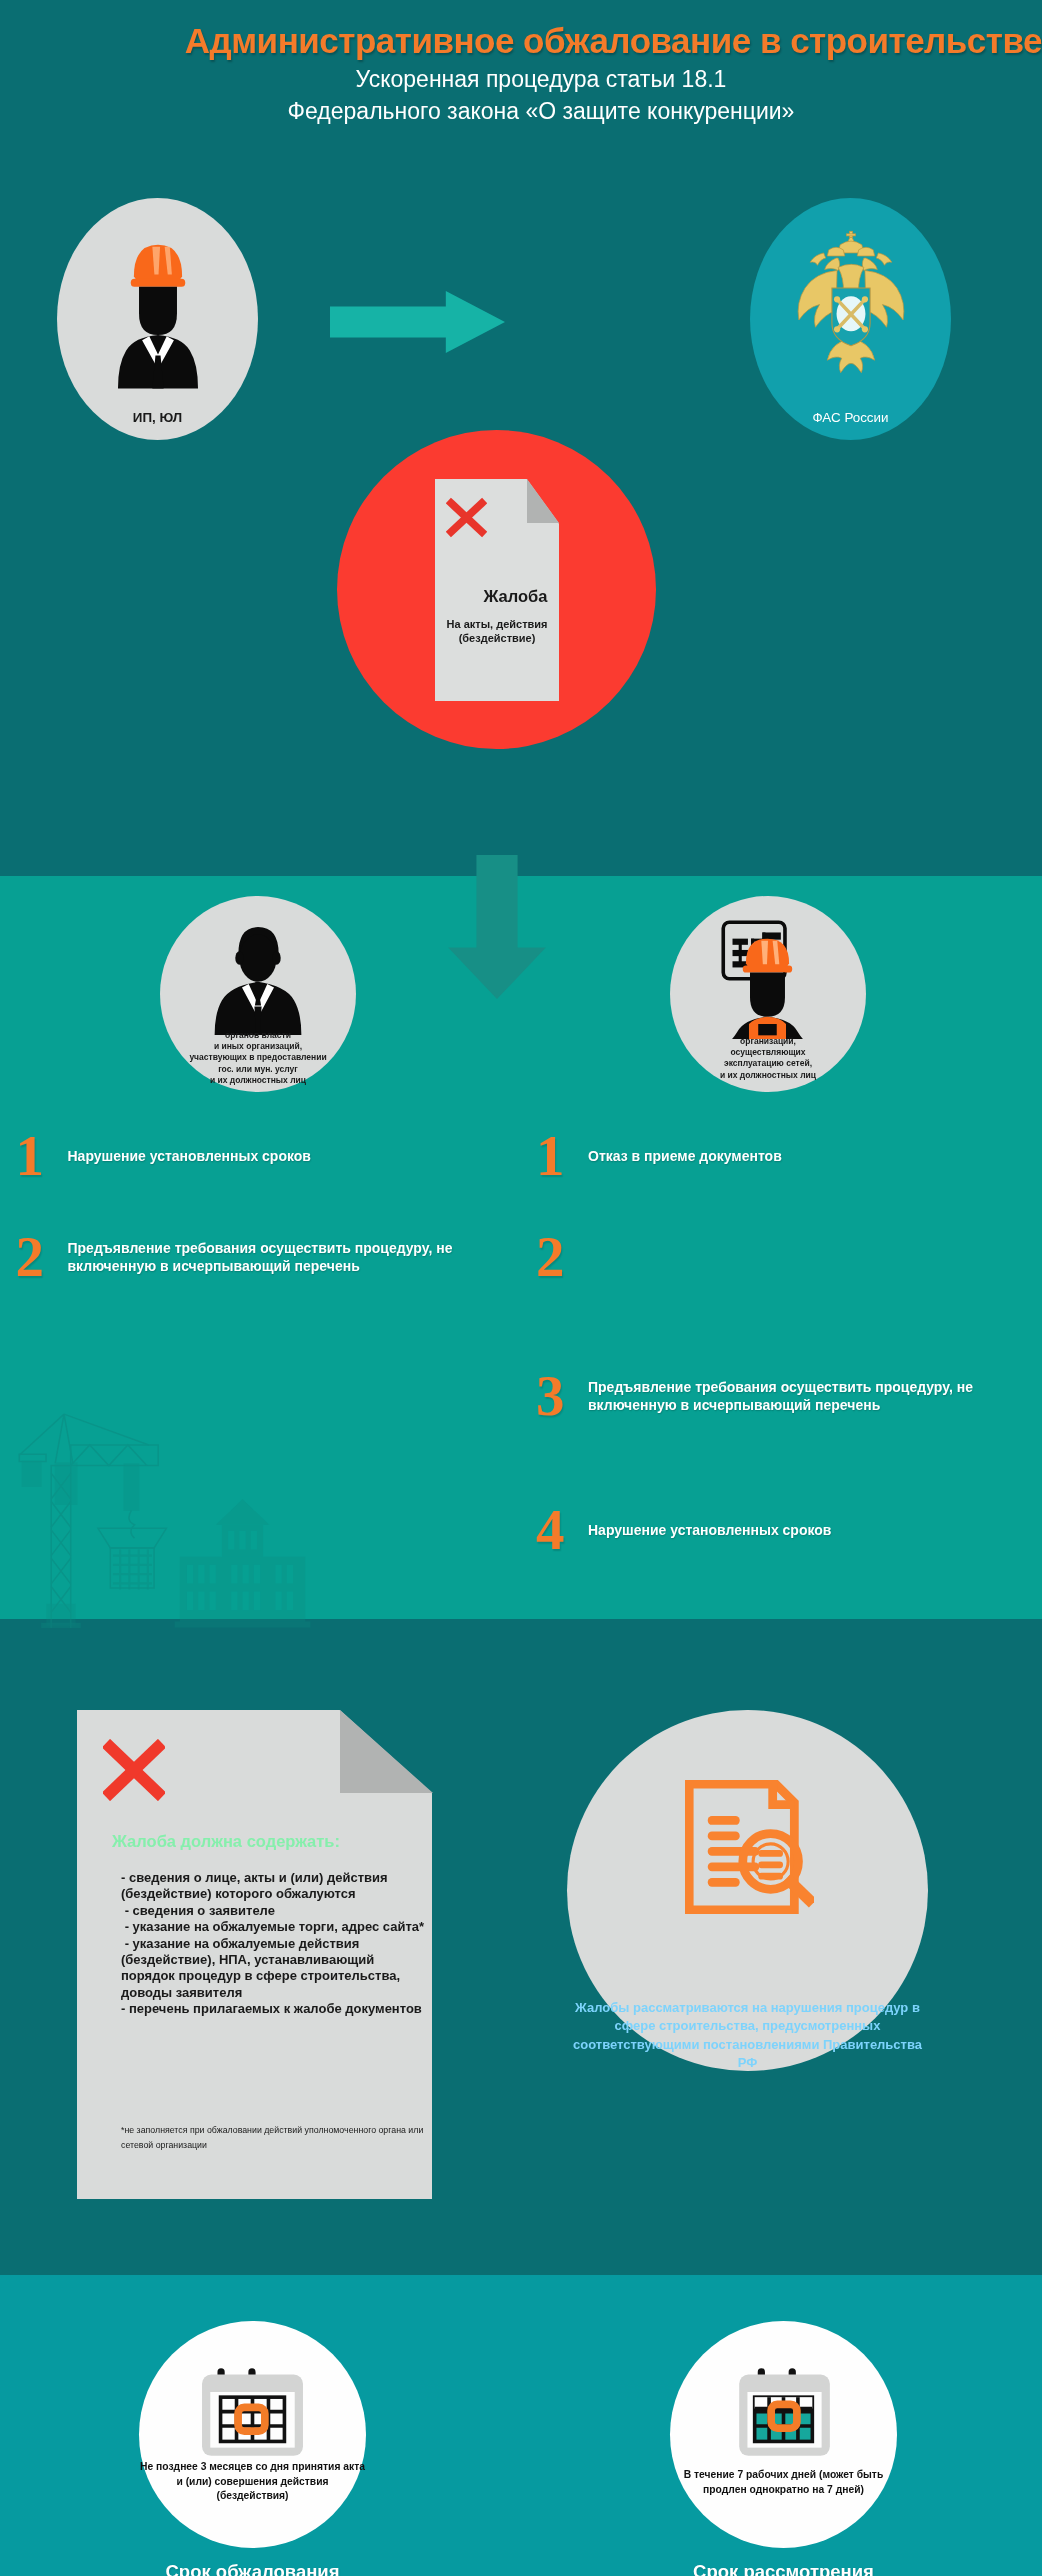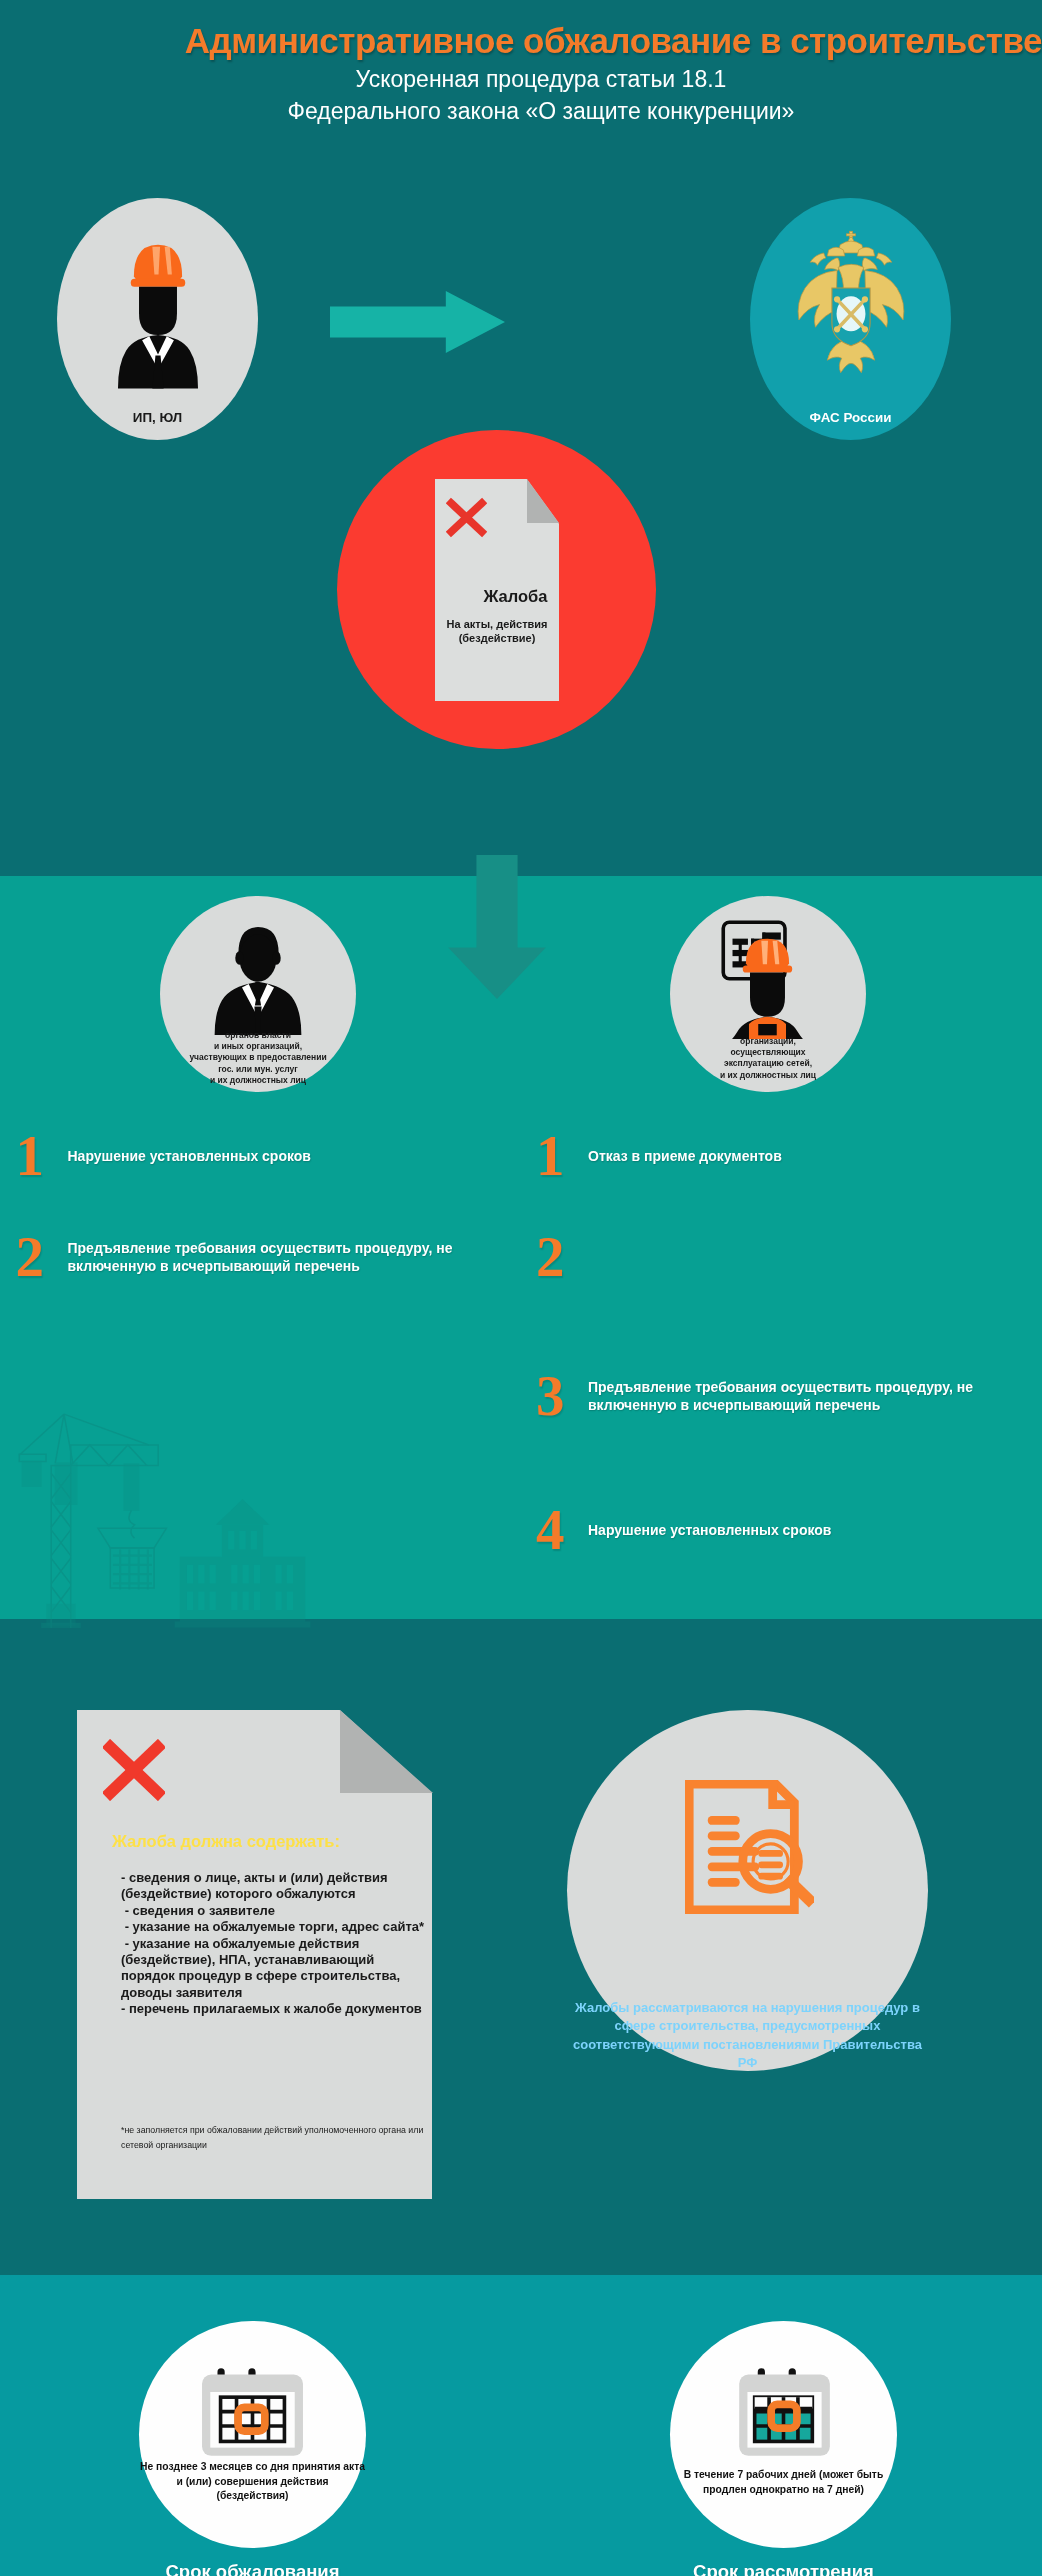--- a/index.html
+++ b/index.html
@@ -45,21 +45,21 @@
 
   #hero-arrow {
     position:absolute; left:330px; top:291px; width:175px; height:62px;
   }
   #hero-fas-circle {
     position:absolute; left:750px; top:198px; width:201px; height:242px;
     border-radius:50%; background:#11a0ac;
   }
   #hero-fas-label {
     position:absolute; left:750px; top:410px; width:201px; text-align:center;
-    font-size:13.4px; font-weight:bold; color:#ffffff;
+    font-size:13.4px; font-weight:normal; color:#ffffff;
   }
 
   #hero-red-circle {
     position:absolute; left:337px; top:430px; width:319px; height:319px;
     border-radius:50%; background:#fb3b30;
   }
   #complaint-doc {
     position:absolute; left:435px; top:479px; width:124px; height:222px;
     background:#dcdedd;
     clip-path:polygon(0 0, 74% 0, 100% 20%, 100% 100%, 0 100%);
@@ -119,21 +119,21 @@
     clip-path:polygon(0 0, 74% 0, 100% 17%, 100% 100%, 0 100%);
     box-shadow:1.5px 2.6px 5.2px rgba(0,0,0,.2);
   }
   #req-fold {
     position:absolute; left:340px; top:1710px; width:93px; height:83px;
     background:#b1b3b2; clip-path:polygon(0 0, 100% 100%, 0 100%);
   }
   #req-x { position:absolute; left:103px; top:1739px; width:62px; height:62px; }
   #req-title {
     position:absolute; left:77px; top:1832px; width:298px; text-align:center;
-    font-size:16.5px; font-weight:bold; color:#fde047;
+    font-size:16.5px; font-weight:bold; color:#86efac;
   }
   #req-list {
     position:absolute; left:121px; top:1870px; width:309px;
     font-size:13px; font-weight:600; color:#1a1a1a; line-height:1.26;
   }
   #req-note {
     position:absolute; left:121px; top:2123px; width:304px;
     font-size:8.8px; color:#1a1a1a; line-height:1.7;
   }
 

